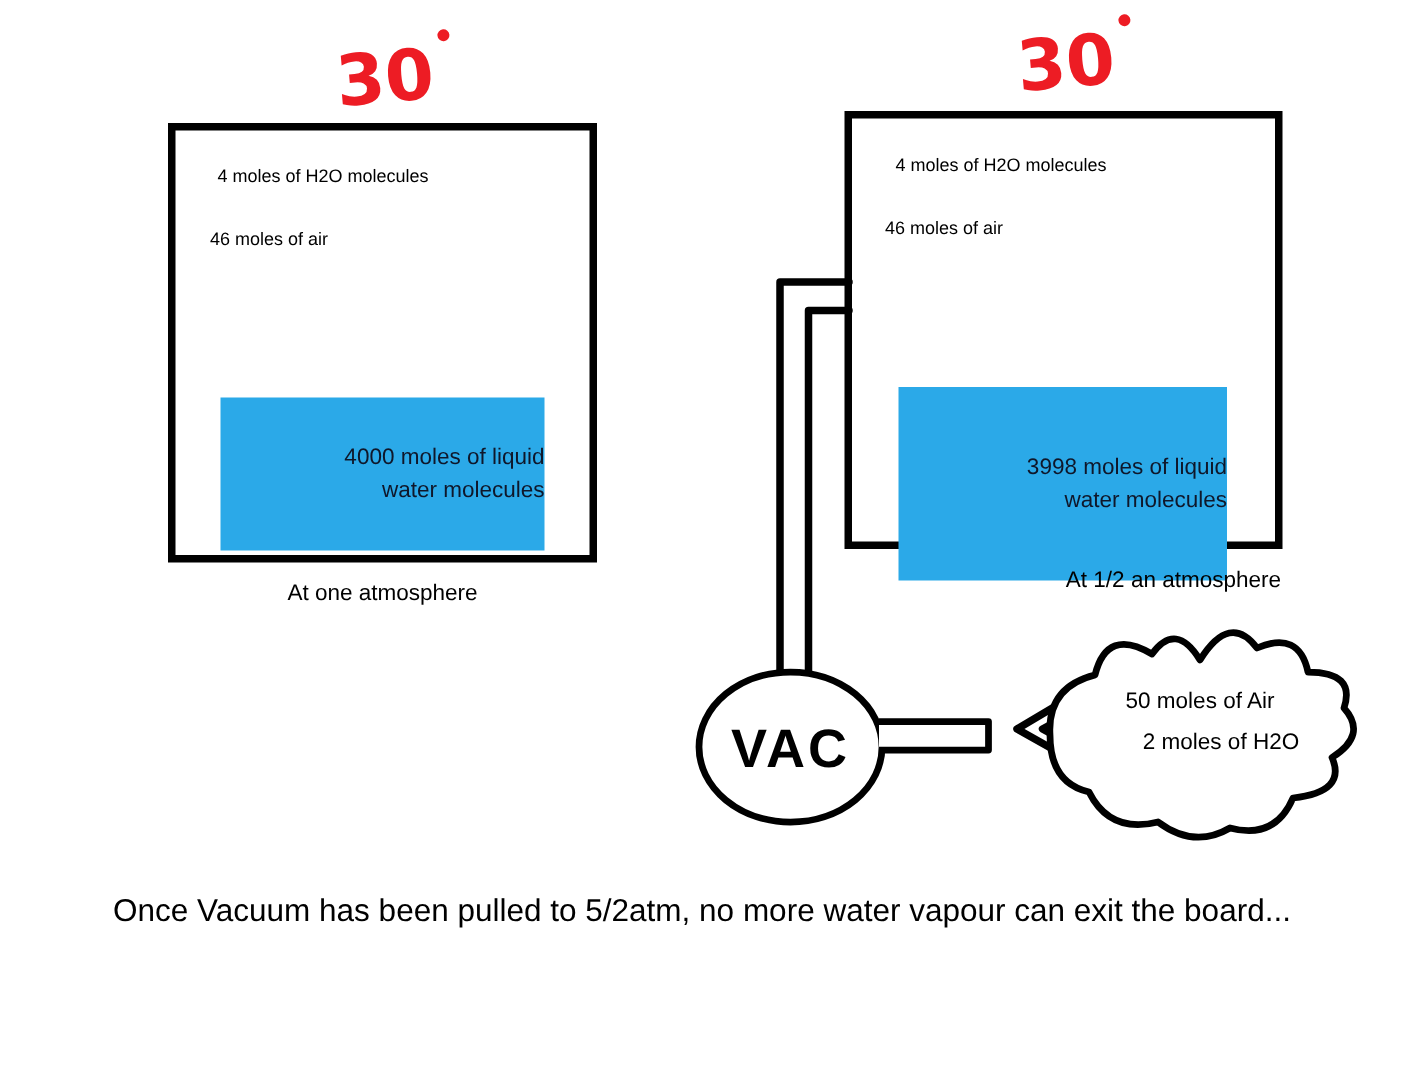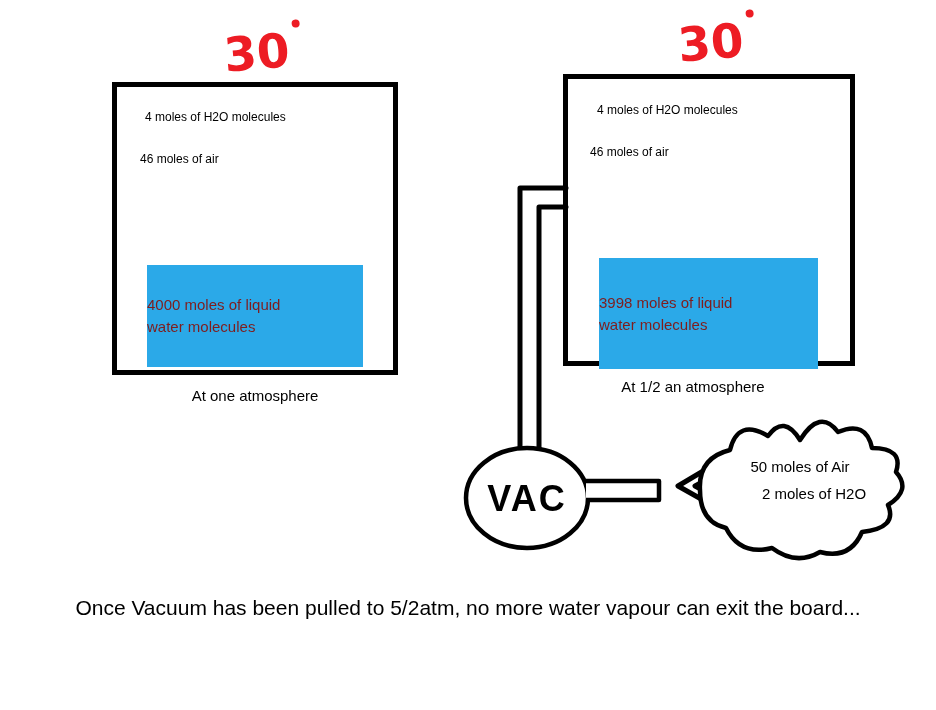--- a/index.html
+++ b/index.html
@@ -14,30 +14,30 @@
   .box-right { left: 563px; top: 74px; width: 292px; height: 292px; }
 
   .box-text { position: absolute; font-size: 12px; white-space: nowrap; }
   .bl-t1 { left: 28px; top: 23px; }
   .bl-t2 { left: 23px; top: 65px; }
   .br-t1 { left: 29px; top: 24px; }
   .br-t2 { left: 22px; top: 66px; }
 
   
   .water {
-    position: absolute; background: #2BA9E8; color: #7f1d1d;
-    display: flex; flex-direction: column; align-items: flex-start; justify-content: center;
+    position: absolute; background: #2BA9E8; color: #0f172a;
+    display: flex; flex-direction: column; align-items: flex-end; justify-content: center;
     text-align: center; font-size: 15px; line-height: 1.45;
   }
   .water-left  { left: 30px; top: 178px; width: 216px; height: 102px; }
-  .water-right { left: 31px; top: 179px; width: 219px; height: 111px; }
+  .water-right { left: 31px; top: 179px; width: 219px; height: 129px; }
 
   .caption { position: absolute; font-size: 15px; text-align: center; }
   .caption-left  { left: 112px; top: 387px; width: 286px; }
-  .caption-right { left: 547px; top: 378px; width: 292px; }
+  .caption-right { left: 562px; top: 378px; width: 292px; text-align: right; }
 
   
   .temp {
     position: absolute; color: #ED1C24; font-weight: bold; font-size: 47px;
     font-family: "DejaVu Sans", sans-serif; transform: rotate(-5deg); line-height: 1;
   }
   .temp-left  { left: 224px; top: 29px; }
   .temp-right { left: 678px; top: 19px; }
   .temp-dot { position: absolute; width: 8px; height: 8px; border-radius: 50%; background: #ED1C24; top: -6px; right: -13px; }
 

